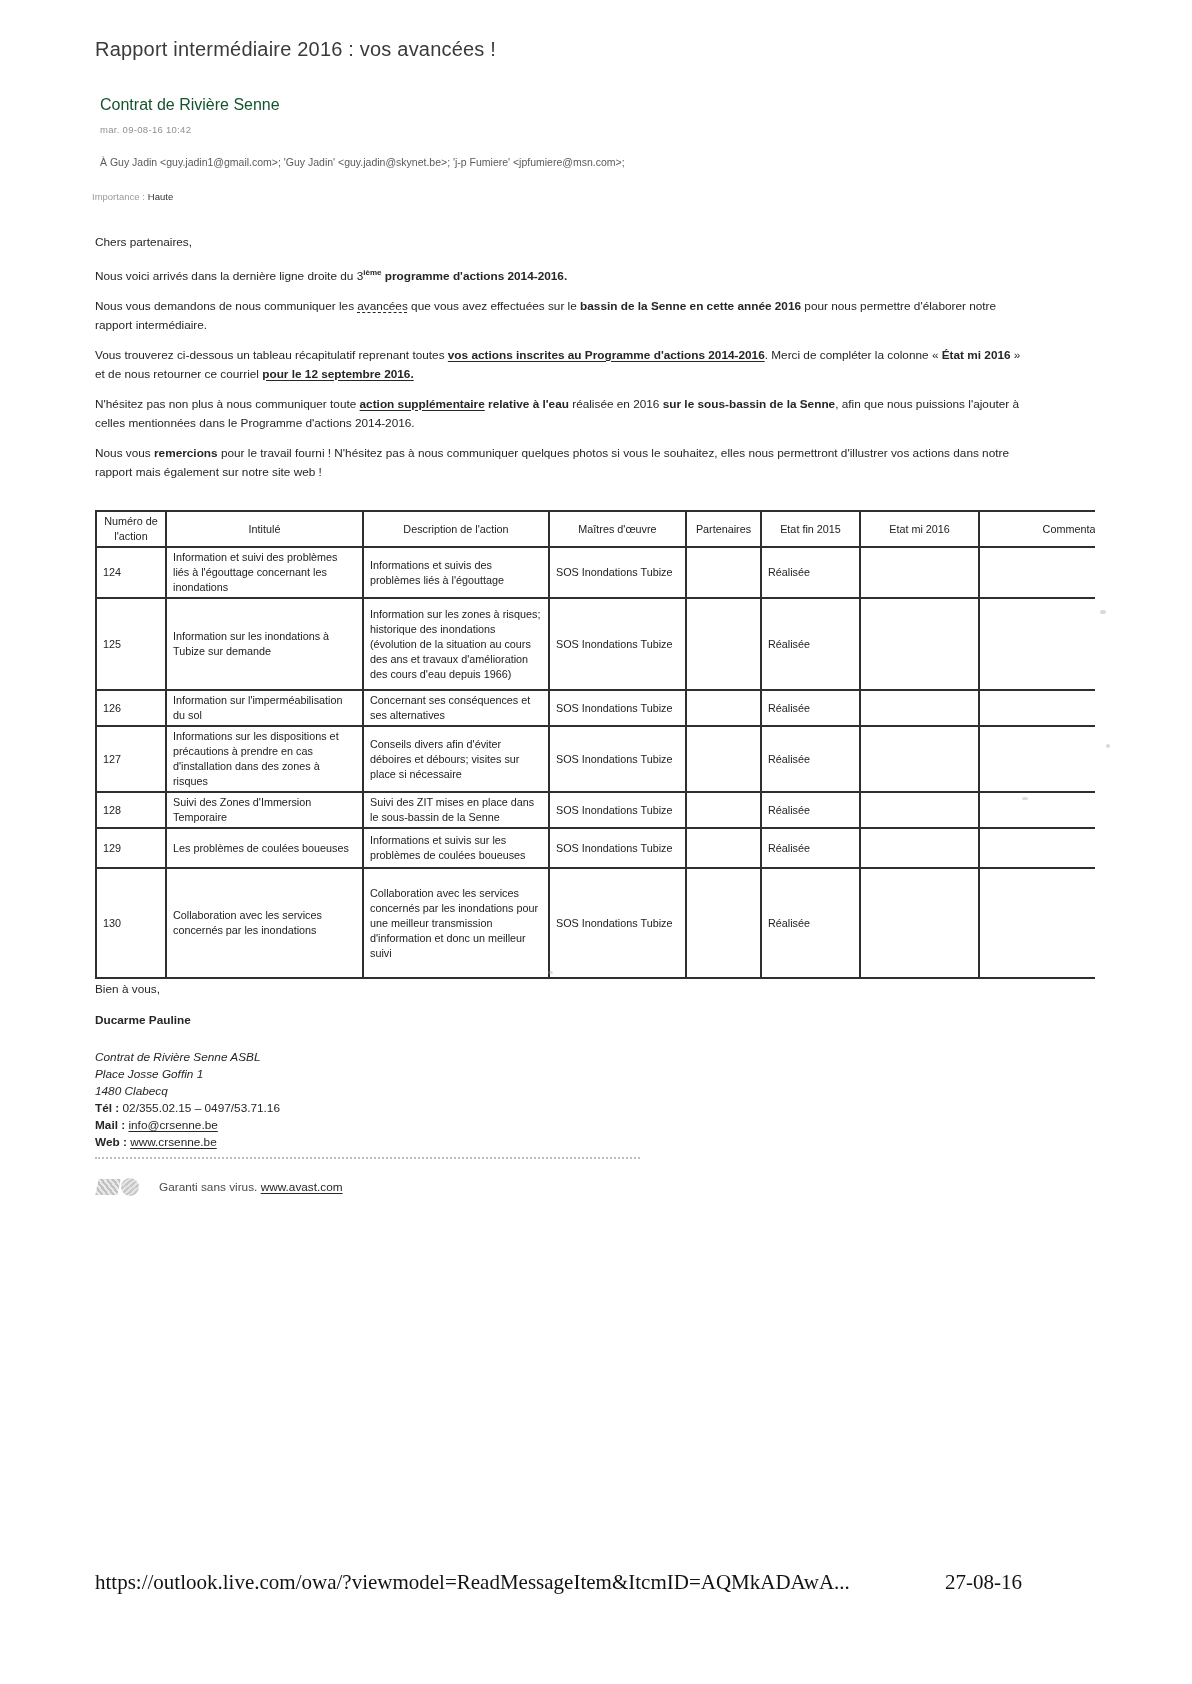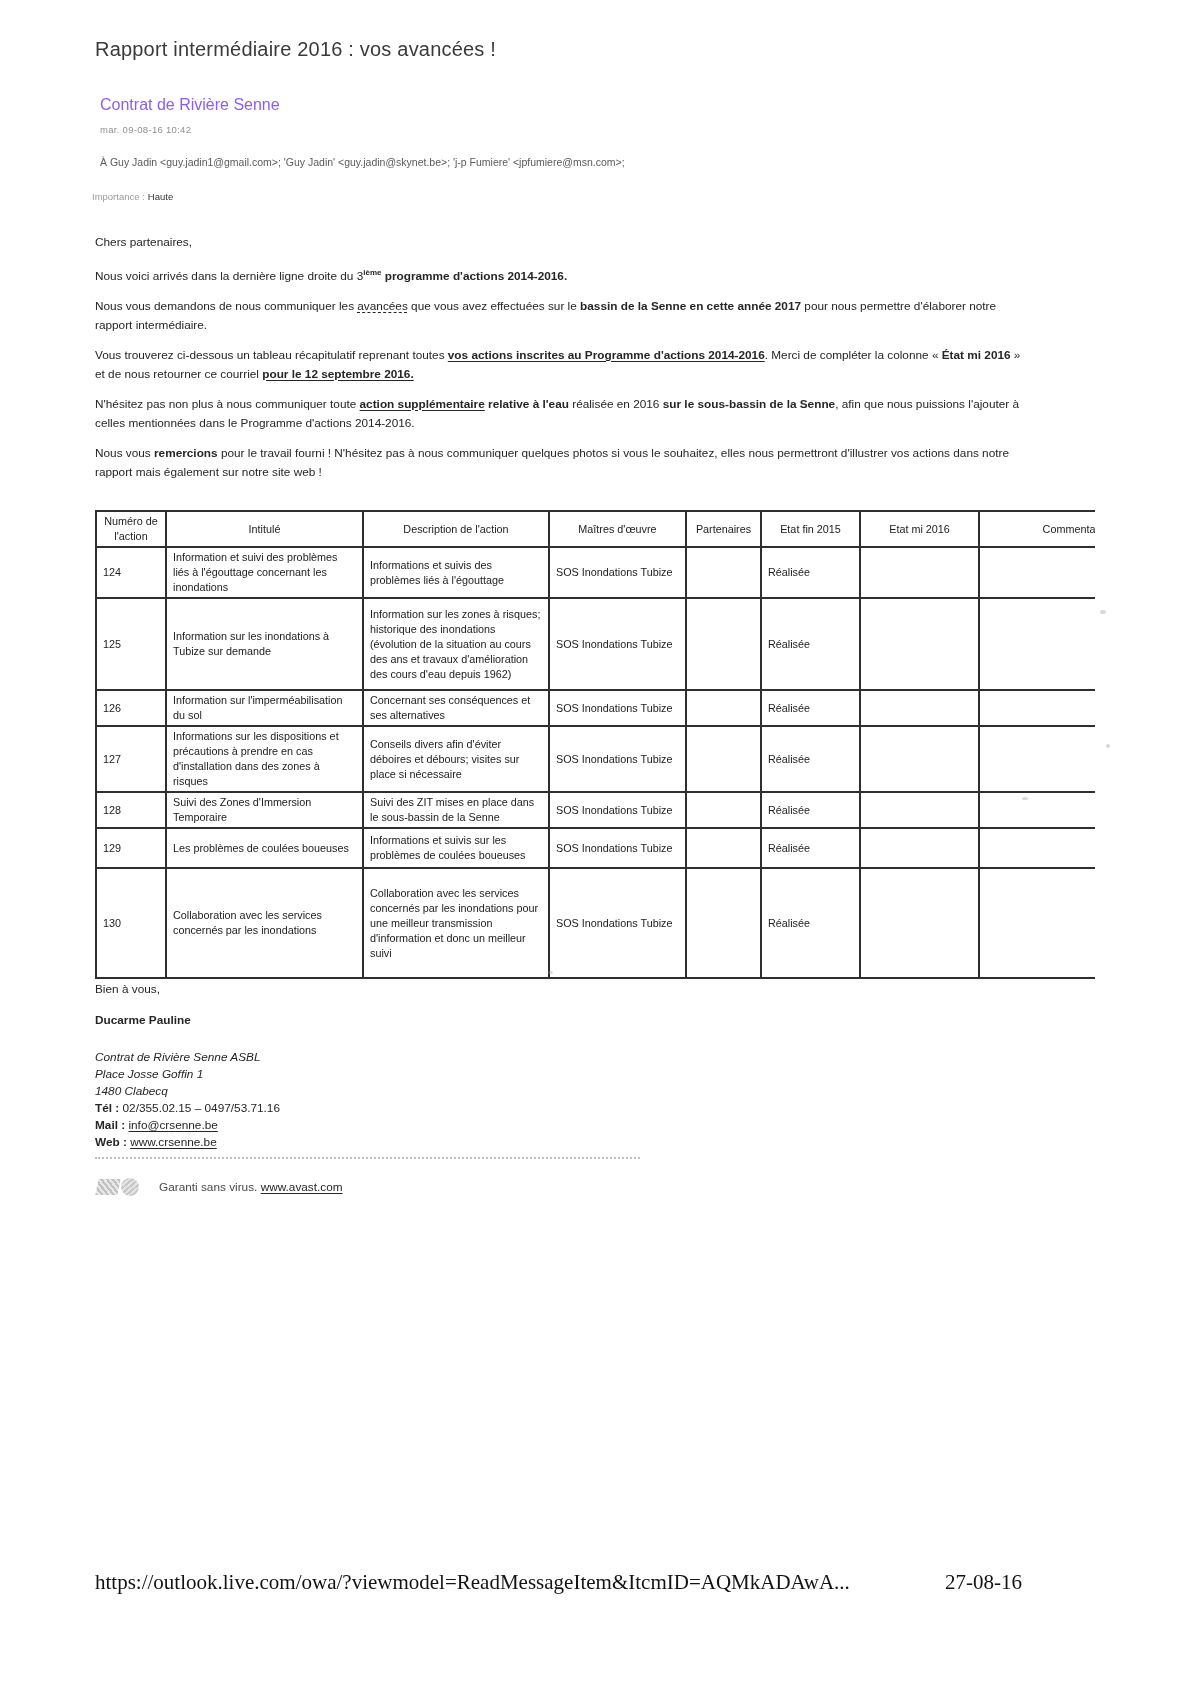--- a/index.html
+++ b/index.html
@@ -3,21 +3,21 @@
 <meta charset="utf-8">
 <style>
   html,body{margin:0;padding:0;background:#e8e8e8;}
   .page{
     position:relative;width:1192px;height:1684px;background:#ffffff;
     font-family:"Liberation Sans","DejaVu Sans",sans-serif;color:#2b2b2b;
     overflow:hidden;margin:0 auto;
   }
   
   .subject{position:absolute;left:95px;top:38px;font-size:20px;font-weight:400;color:#3a3a3a;letter-spacing:.2px;}
-  .sender{position:absolute;left:100px;top:96px;font-size:16px;color:#8b5cf6;}
+  .sender{position:absolute;left:100px;top:96px;font-size:16px;color:#14532d;}
   .msg-date{position:absolute;left:100px;top:124px;font-size:9.5px;color:#909090;letter-spacing:.3px;}
   .recipients{position:absolute;left:100px;top:156px;font-size:10.5px;color:#5a5a5a;}
   .importance{position:absolute;left:92px;top:191px;font-size:9.5px;color:#9a9a9a;}
   .importance .val{color:#333;margin-left:3px;}
   
   .bodytext{position:absolute;left:95px;top:233px;width:935px;font-size:11.8px;line-height:19px;color:#262626;}
   .bodytext p{margin:0 0 11px 0;}
   .b{font-weight:bold;}
   .u{text-decoration:underline;text-decoration-style:dashed;text-underline-offset:2px;}
   .bu{font-weight:bold;text-decoration:underline;text-underline-offset:2px;}
@@ -59,21 +59,21 @@
   <div class="sender">Contrat de Rivière Senne</div>
   <div class="msg-date">mar. 09-08-16 10:42</div>
   <div class="recipients">À Guy Jadin &lt;guy.jadin1@gmail.com&gt;; 'Guy Jadin' &lt;guy.jadin@skynet.be&gt;; 'j-p Fumiere' &lt;jpfumiere@msn.com&gt;;</div>
   <div class="importance">
     <span>Importance :</span><span class="val">Haute</span>
   </div>
 
   <div class="bodytext">
     <p><span>Chers partenaires,</span></p>
     <p><span>Nous voici arrivés dans la dernière ligne droite du 3</span><sup class="b">ième</sup><span class="b"> programme d'actions 2014-2016.</span></p>
-    <p><span>Nous vous demandons de nous communiquer les </span><span class="u">avancées</span><span> que vous avez effectuées sur le </span><span class="b">bassin de la Senne en cette année 2017</span><span> pour nous permettre d'élaborer notre rapport intermédiaire.</span></p>
+    <p><span>Nous vous demandons de nous communiquer les </span><span class="u">avancées</span><span> que vous avez effectuées sur le </span><span class="b">bassin de la Senne en cette année 2016</span><span> pour nous permettre d'élaborer notre rapport intermédiaire.</span></p>
     <p><span>Vous trouverez ci-dessous un tableau récapitulatif reprenant toutes </span><span class="bu">vos actions inscrites au Programme d'actions 2014-2016</span><span>. Merci de compléter la colonne « </span><span class="b">État mi 2016</span><span> » et de nous retourner ce courriel </span><span class="bu">pour le 12 septembre 2016.</span></p>
     <p><span>N'hésitez pas non plus à nous communiquer toute </span><span class="bu">action supplémentaire</span><span> </span><span class="b">relative à l'eau</span><span> réalisée en 2016 </span><span class="b">sur le sous-bassin de la Senne</span><span>, afin que nous puissions l'ajouter à celles mentionnées dans le Programme d'actions 2014-2016.</span></p>
     <p><span>Nous vous </span><span class="b">remercions</span><span> pour le travail fourni ! N'hésitez pas à nous communiquer quelques photos si vous le souhaitez, elles nous permettront d'illustrer vos actions dans notre rapport mais également sur notre site web !</span></p>
   </div>
 
   <div class="table-wrap">
     <table class="actions">
       <colgroup>
         <col style="width:70px">
           <col style="width:197px">
@@ -103,21 +103,21 @@
           <td>Informations et suivis des problèmes liés à l'égouttage</td>
           <td>SOS Inondations Tubize</td>
           <td></td>
           <td class="c-etat15">Réalisée</td>
           <td></td>
           <td></td>
         </tr>
         <tr style="height:92px">
           <td class="c-num">125</td>
           <td>Information sur les inondations à Tubize sur demande</td>
-          <td>Information sur les zones à risques; historique des inondations (évolution de la situation au cours des ans et travaux d'amélioration des cours d'eau depuis 1962)</td>
+          <td>Information sur les zones à risques; historique des inondations (évolution de la situation au cours des ans et travaux d'amélioration des cours d'eau depuis 1966)</td>
           <td>SOS Inondations Tubize</td>
           <td></td>
           <td class="c-etat15">Réalisée</td>
           <td></td>
           <td></td>
         </tr>
         <tr style="height:35px">
           <td class="c-num">126</td>
           <td>Information sur l'imperméabilisation du sol</td>
           <td>Concernant ses conséquences et ses alternatives</td>

